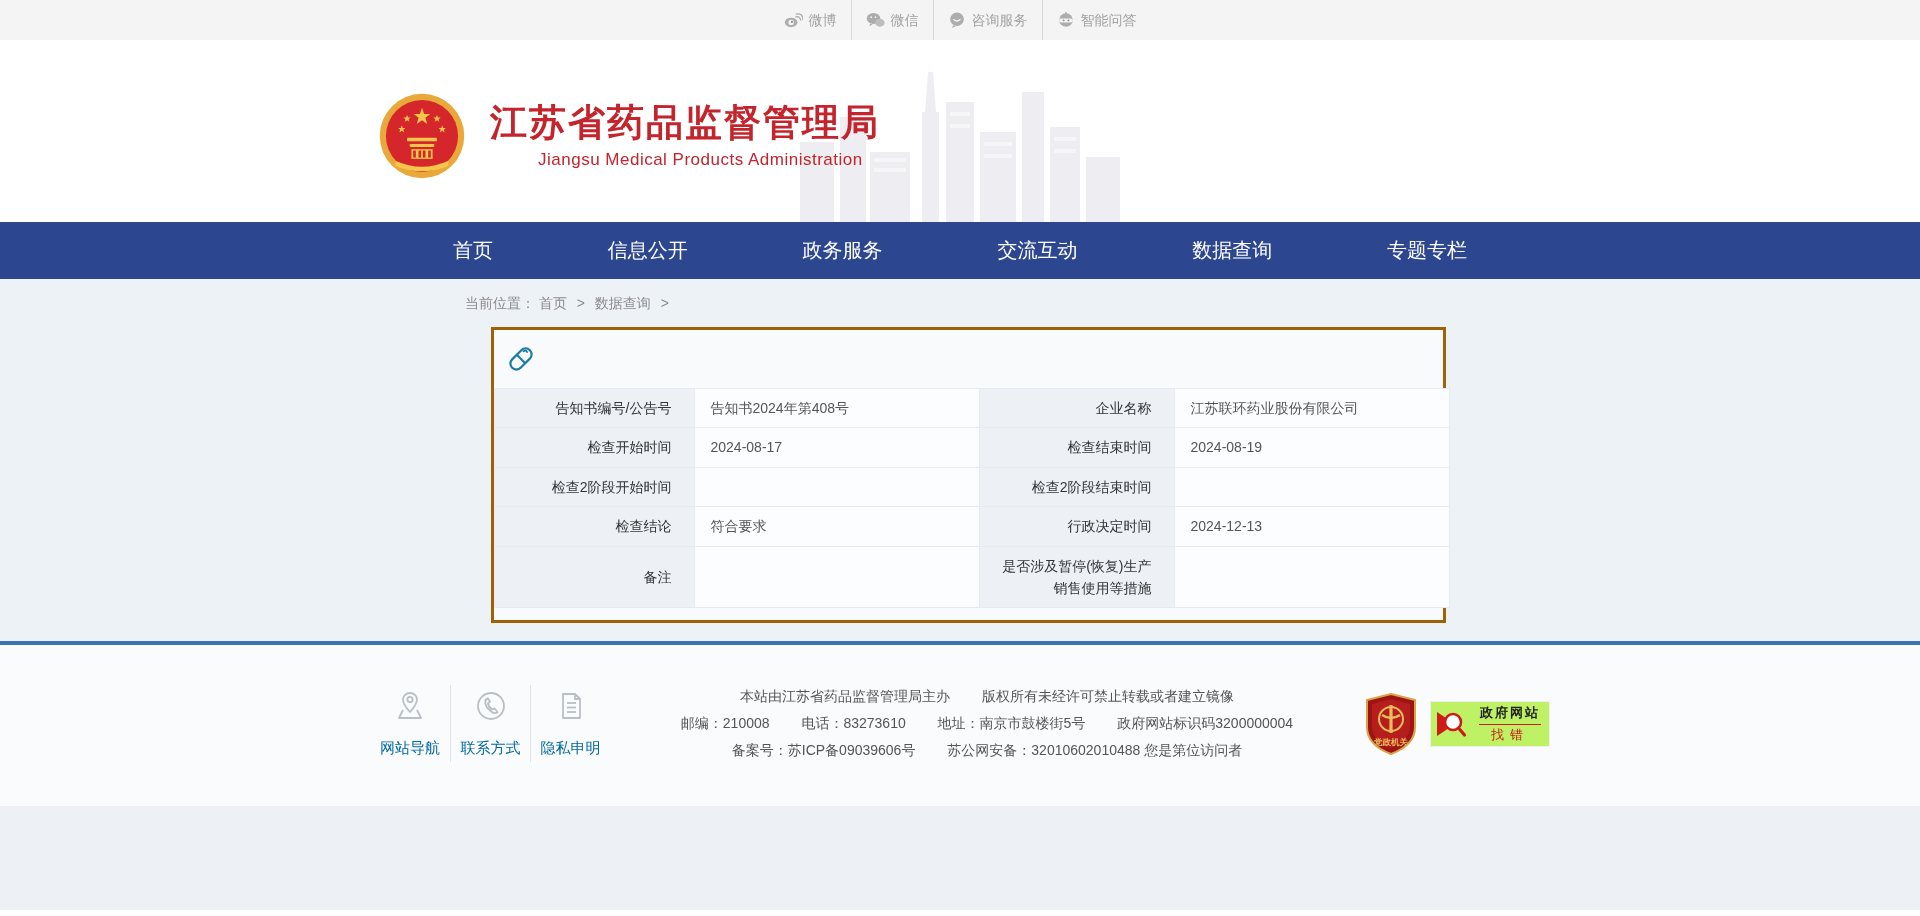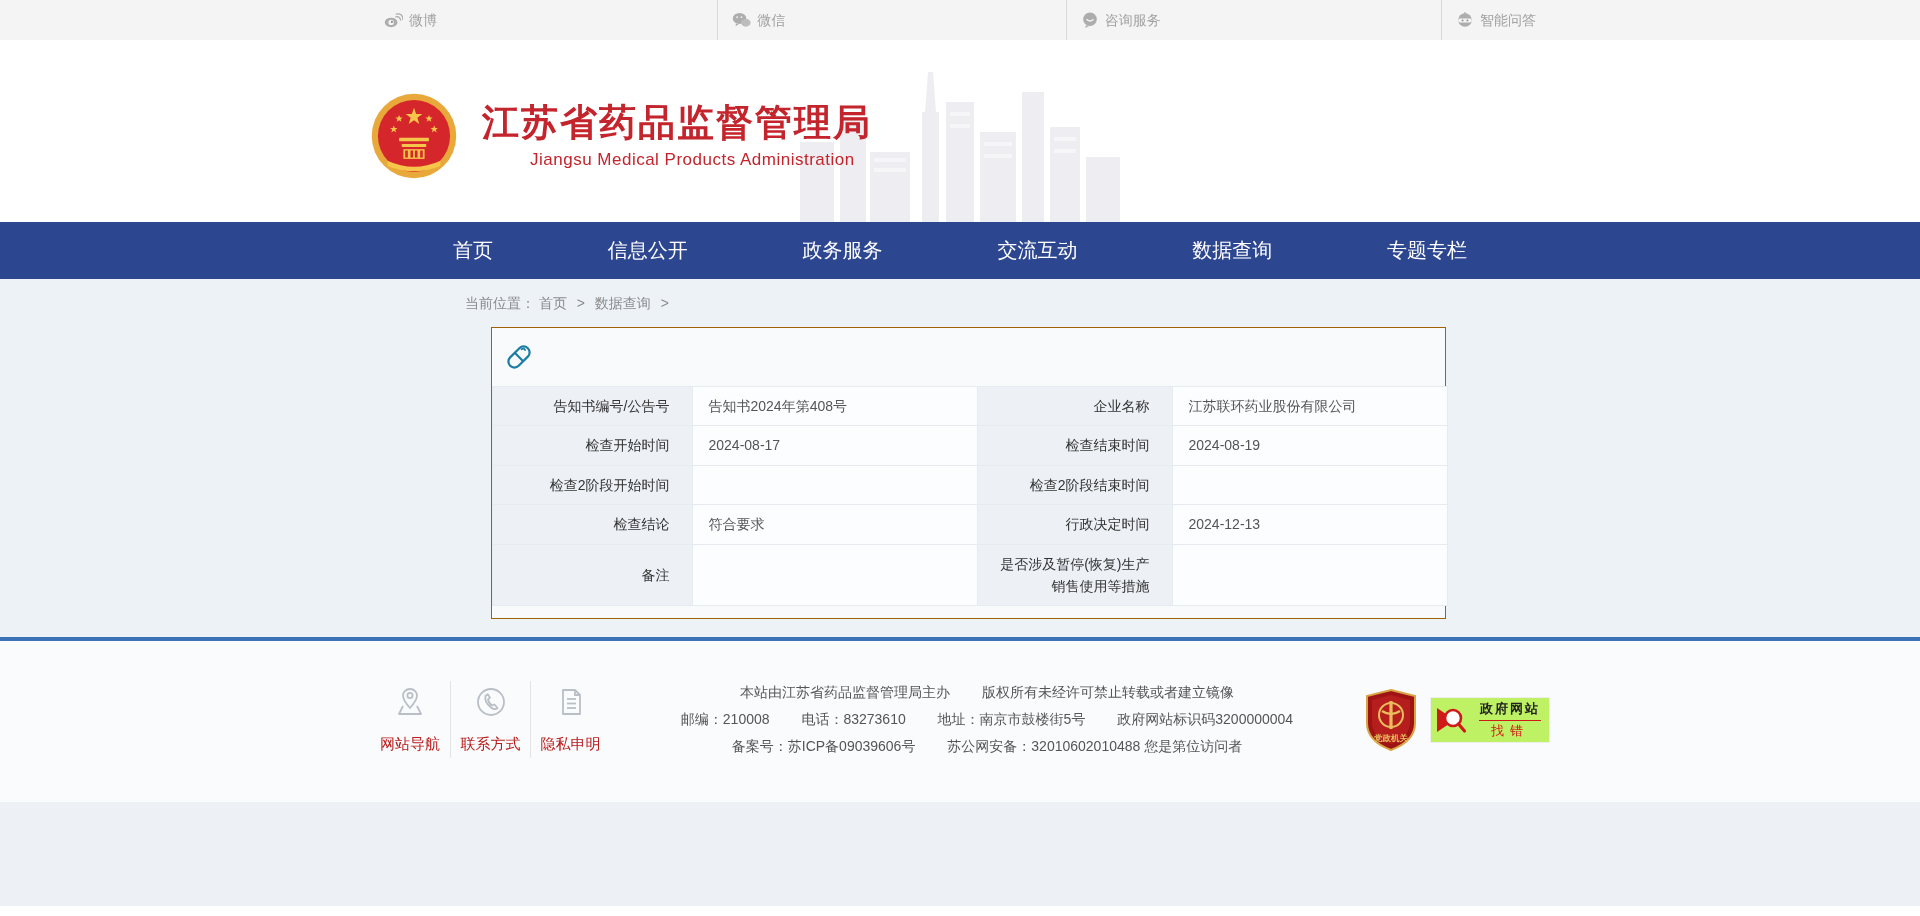--- a/index.html
+++ b/index.html
@@ -1,66 +1,66 @@
 <!DOCTYPE html>
 <html><head>
 <meta charset="utf-8">
 <style>
   * { margin:0; padding:0; box-sizing:border-box; }
   html,body { width:1920px; font-family:"Liberation Sans","DejaVu Sans",sans-serif; background:#fff; }
   .container { width:1180px; margin:0 auto; position:relative; }
 
   
   .topbar { height:40px; background:#f4f4f4; }
-  .topbar .container { height:40px; display:flex; align-items:center; justify-content:space-between; }
+  .topbar .container { height:40px; display:flex; align-items:center; justify-content:center; }
   .topbar-item { display:flex; align-items:center; gap:6px; color:#a2a2a2; font-size:14px; padding:0 14px; cursor:pointer; line-height:40px; }
   .topbar-item + .topbar-item { border-left:1px solid #d9d9d9; }
   .topbar-item svg { display:block; }
 
   
   .header { height:182px; background:#ffffff; position:relative; overflow:hidden; }
   .header .container { height:182px; }
-  .logo-row { position:absolute; left:0; top:52px; display:flex; align-items:center; }
+  .logo-row { position:absolute; left:8px; top:52px; display:flex; align-items:center; }
   .emblem { width:88px; height:88px; flex:0 0 88px; }
   .title-block { margin-left:24px; }
   .site-title { color:#c4242c; font-size:37px; font-weight:bold; letter-spacing:2px; line-height:1.15; }
   .site-subtitle { color:#c4242c; font-size:17px; margin-top:6px; letter-spacing:0.5px;margin-left:48px; }
   .skyline { position:absolute; right:430px; bottom:0; opacity:.9; }
 
   
   .nav { height:57px; background:#2d4690; }
   .nav ul { list-style:none; height:57px; display:flex; align-items:center; justify-content:space-between; padding:0 65px; }
   .nav li { color:#ffffff; font-size:20px; line-height:57px; padding:0 18px; cursor:pointer; }
 
   
   .content { background:#edf2f7; padding:16px 0 18px 16px; }
   .content-inner { width:1010px; margin:0 auto; }
   .breadcrumb { font-size:14px; color:#8b8b8b; padding-left:2px; }
   .breadcrumb a { color:#8b8b8b; text-decoration:none; cursor:pointer; }
   .crumb-sep { margin:0 6px; }
 
-  .card { width:955px; margin:14px auto 0 auto; background:#f9fafc; border:1px solid #a16207; padding:12px 0 12px 0; }
+  .card { width:955px; margin:14px auto 0 auto; background:#f9fafc; border:3px solid #a16207; padding:12px 0 12px 0; }
   .pill-wrap { padding:2px 0 10px 12px; }
 
   table.info { width:100%; border-collapse:collapse; table-layout:fixed; }
   table.info td { border:1px solid #e6ebf1; font-size:14px; vertical-align:middle; }
   td.lbl { background:#edf1f6; color:#333; text-align:right; padding:8px 22px 8px 10px; line-height:1.6; }
   td.val { background:#fcfdfe; color:#555; text-align:left; padding:8px 14px 8px 16px; line-height:1.5; }
   tr.r-normal td { height:37px; }
   tr.r-tall td { height:56px; }
   tr.r-last td { height:58px; }
 
   
   .footer-line { height:4px; background:#3c72b8; }
   .footer { background:#fafbfc; padding:38px 0 42px 0; }
   .footer .container { display:flex; align-items:center; }
   .footer-links { display:flex; }
   .footer-link { width:80px; text-align:center; cursor:pointer; padding:4px 0; }
   .footer-link + .footer-link { border-left:1px solid #e3e3e3; }
-  .footer-link .flabel { display:block; margin-top:12px; font-size:15px; color:#b91c1c; }
+  .footer-link .flabel { display:block; margin-top:12px; font-size:15px; color:#0369a1; }
   .footer-info { flex:1; text-align:center; font-size:14px; color:#555; line-height:27px; padding:0 30px; }
   .seg { margin:0 14px; }
   .footer-badges { display:flex; align-items:center; gap:12px; }
 
   .badge-zhaocuo { background:#bef264; border:1px solid #eee; width:120px; height:46px; display:flex; align-items:center; cursor:pointer; }
   .zc-text { flex:1; text-align:center; }
   .zc-t1 { display:block; font-size:13px; color:#222; font-weight:bold; letter-spacing:2px; }
   .zc-t2 { display:block; font-size:13px; color:#cf1a1a; font-weight:normal; letter-spacing:6px; border-top:1px solid #cf1a1a; margin:2px 8px 0 8px; padding-top:1px; }
 
   .page-bottom { height:104px; background:#edf1f6; }

